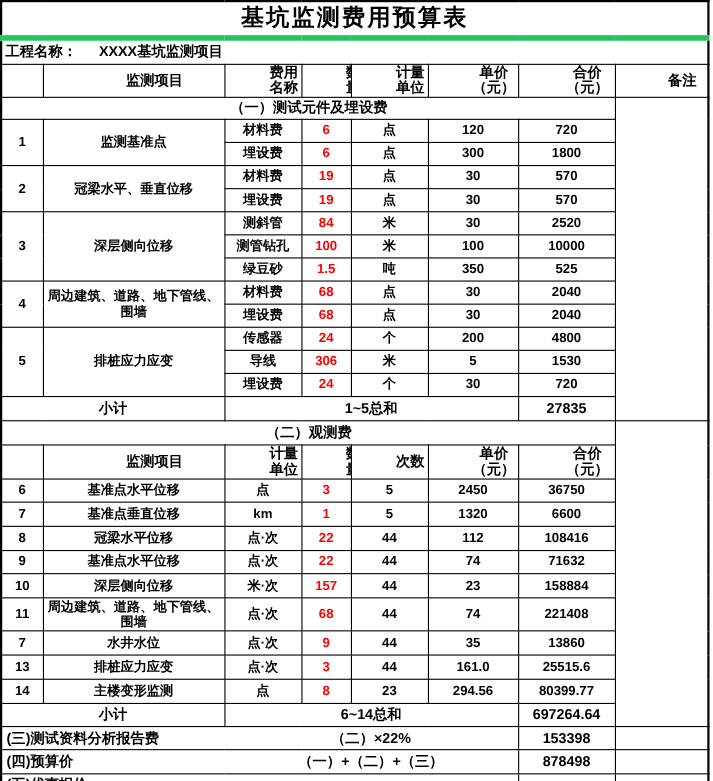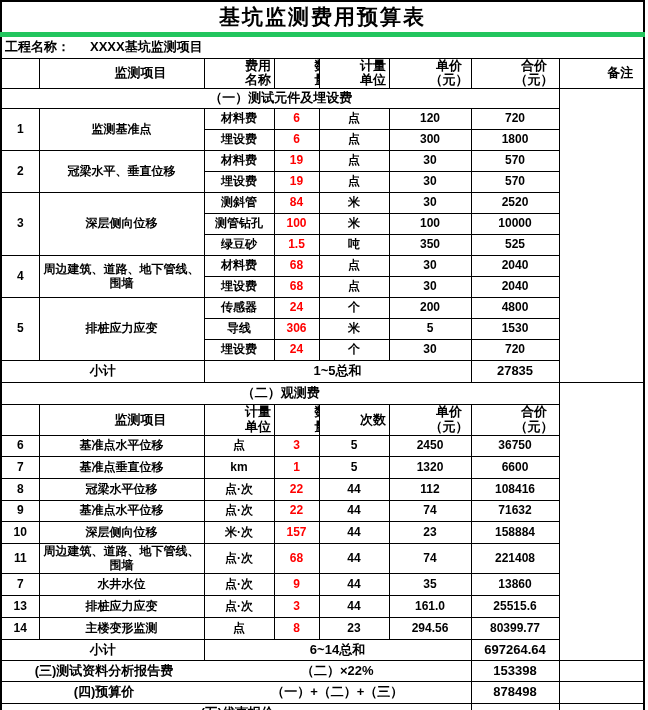--- a/index.html
+++ b/index.html
@@ -9,21 +9,21 @@
   table.budget{border-collapse:collapse;table-layout:fixed;width:643px;
        border:2px solid #000;margin:0;}
   td,th{border:1px solid #000;padding:0 2px;text-align:center;vertical-align:middle;
        font-weight:700;font-size:12px;color:#000;line-height:1.15;overflow:hidden;
        font-family:"Liberation Sans","DejaVu Sans",sans-serif;}
   th{font-size:13px;padding-left:40px;}
   td.title-cell{font-size:21px;letter-spacing:2px;border-bottom:5px solid #22c55e;}
   td.project-cell{text-align:left;font-size:13px;padding-left:3px;margin-left:20px;}
   td.project-cell .pname{margin-left:20px;}
   td.section-cell{text-align:center;font-size:13px;padding-left:3px;}
-  td.left{text-align:center;padding-left:4px;}
+  td.left{text-align:left;padding-left:4px;}
   td.red{color:#ff0000;}
   td.big{font-size:13px;}
   td.nb-r{border-right:none;}
   td.nb-l{border-left:none;}
   tr{height:21px;}
 </style>
 </head>
 <body>
 
 <table class="budget">

